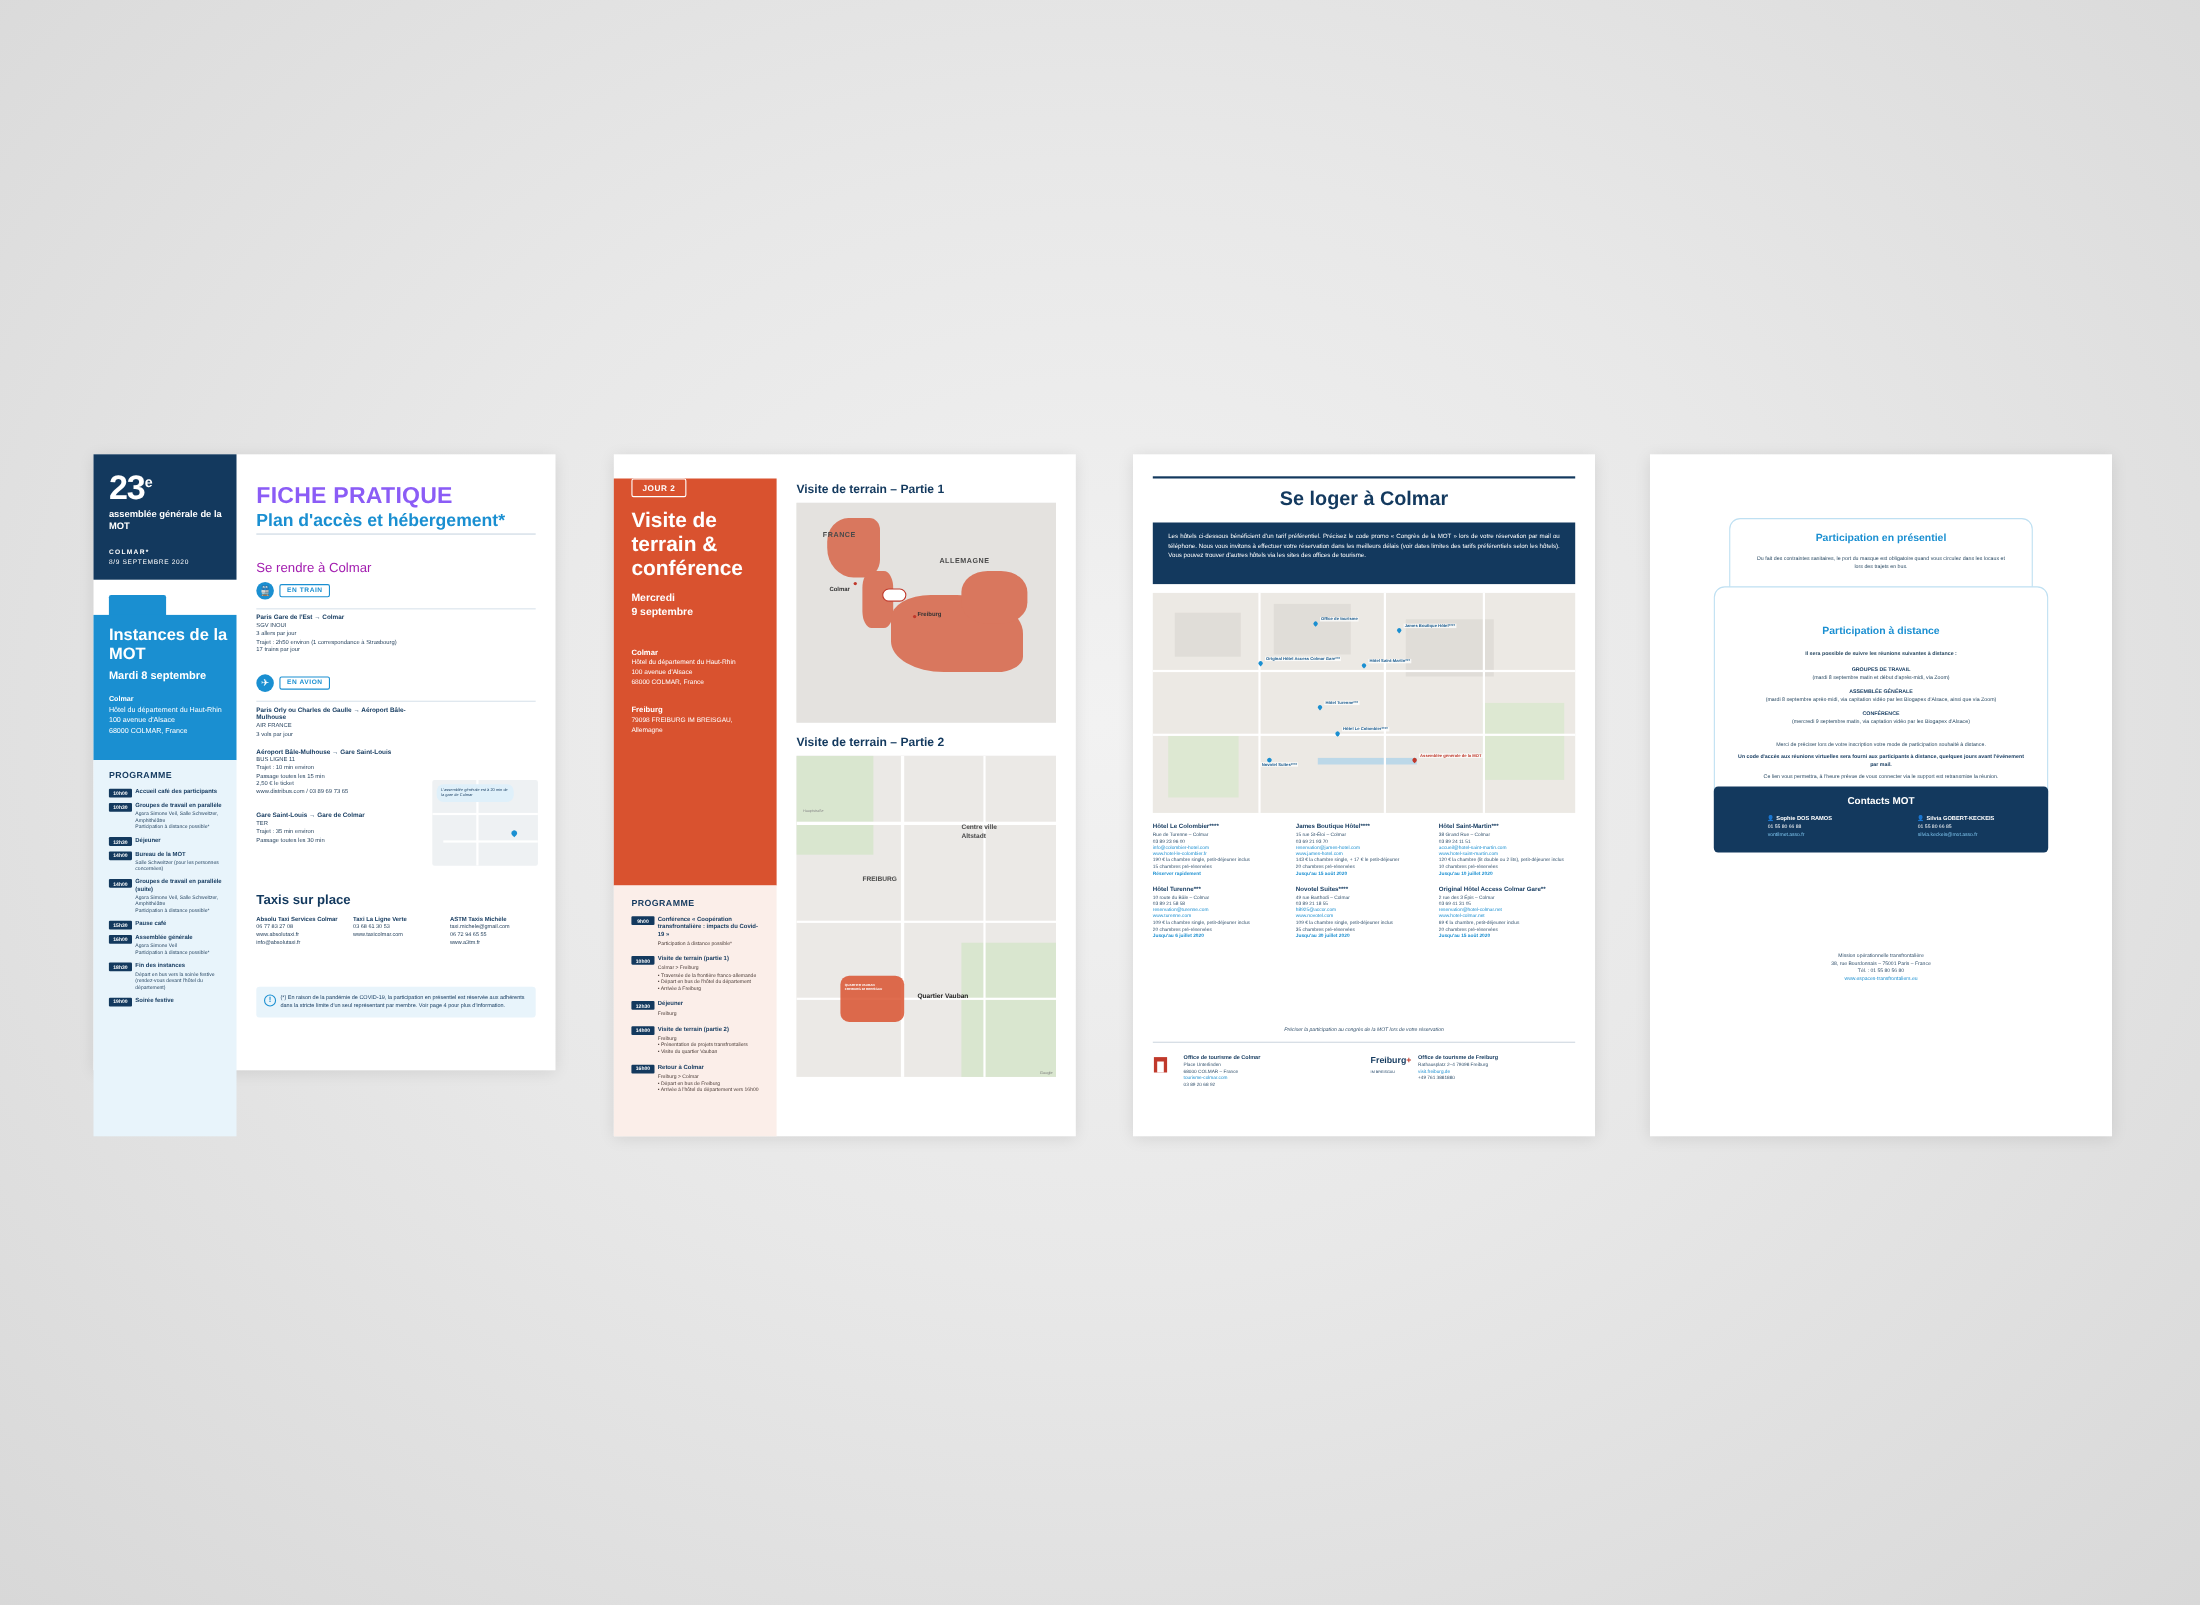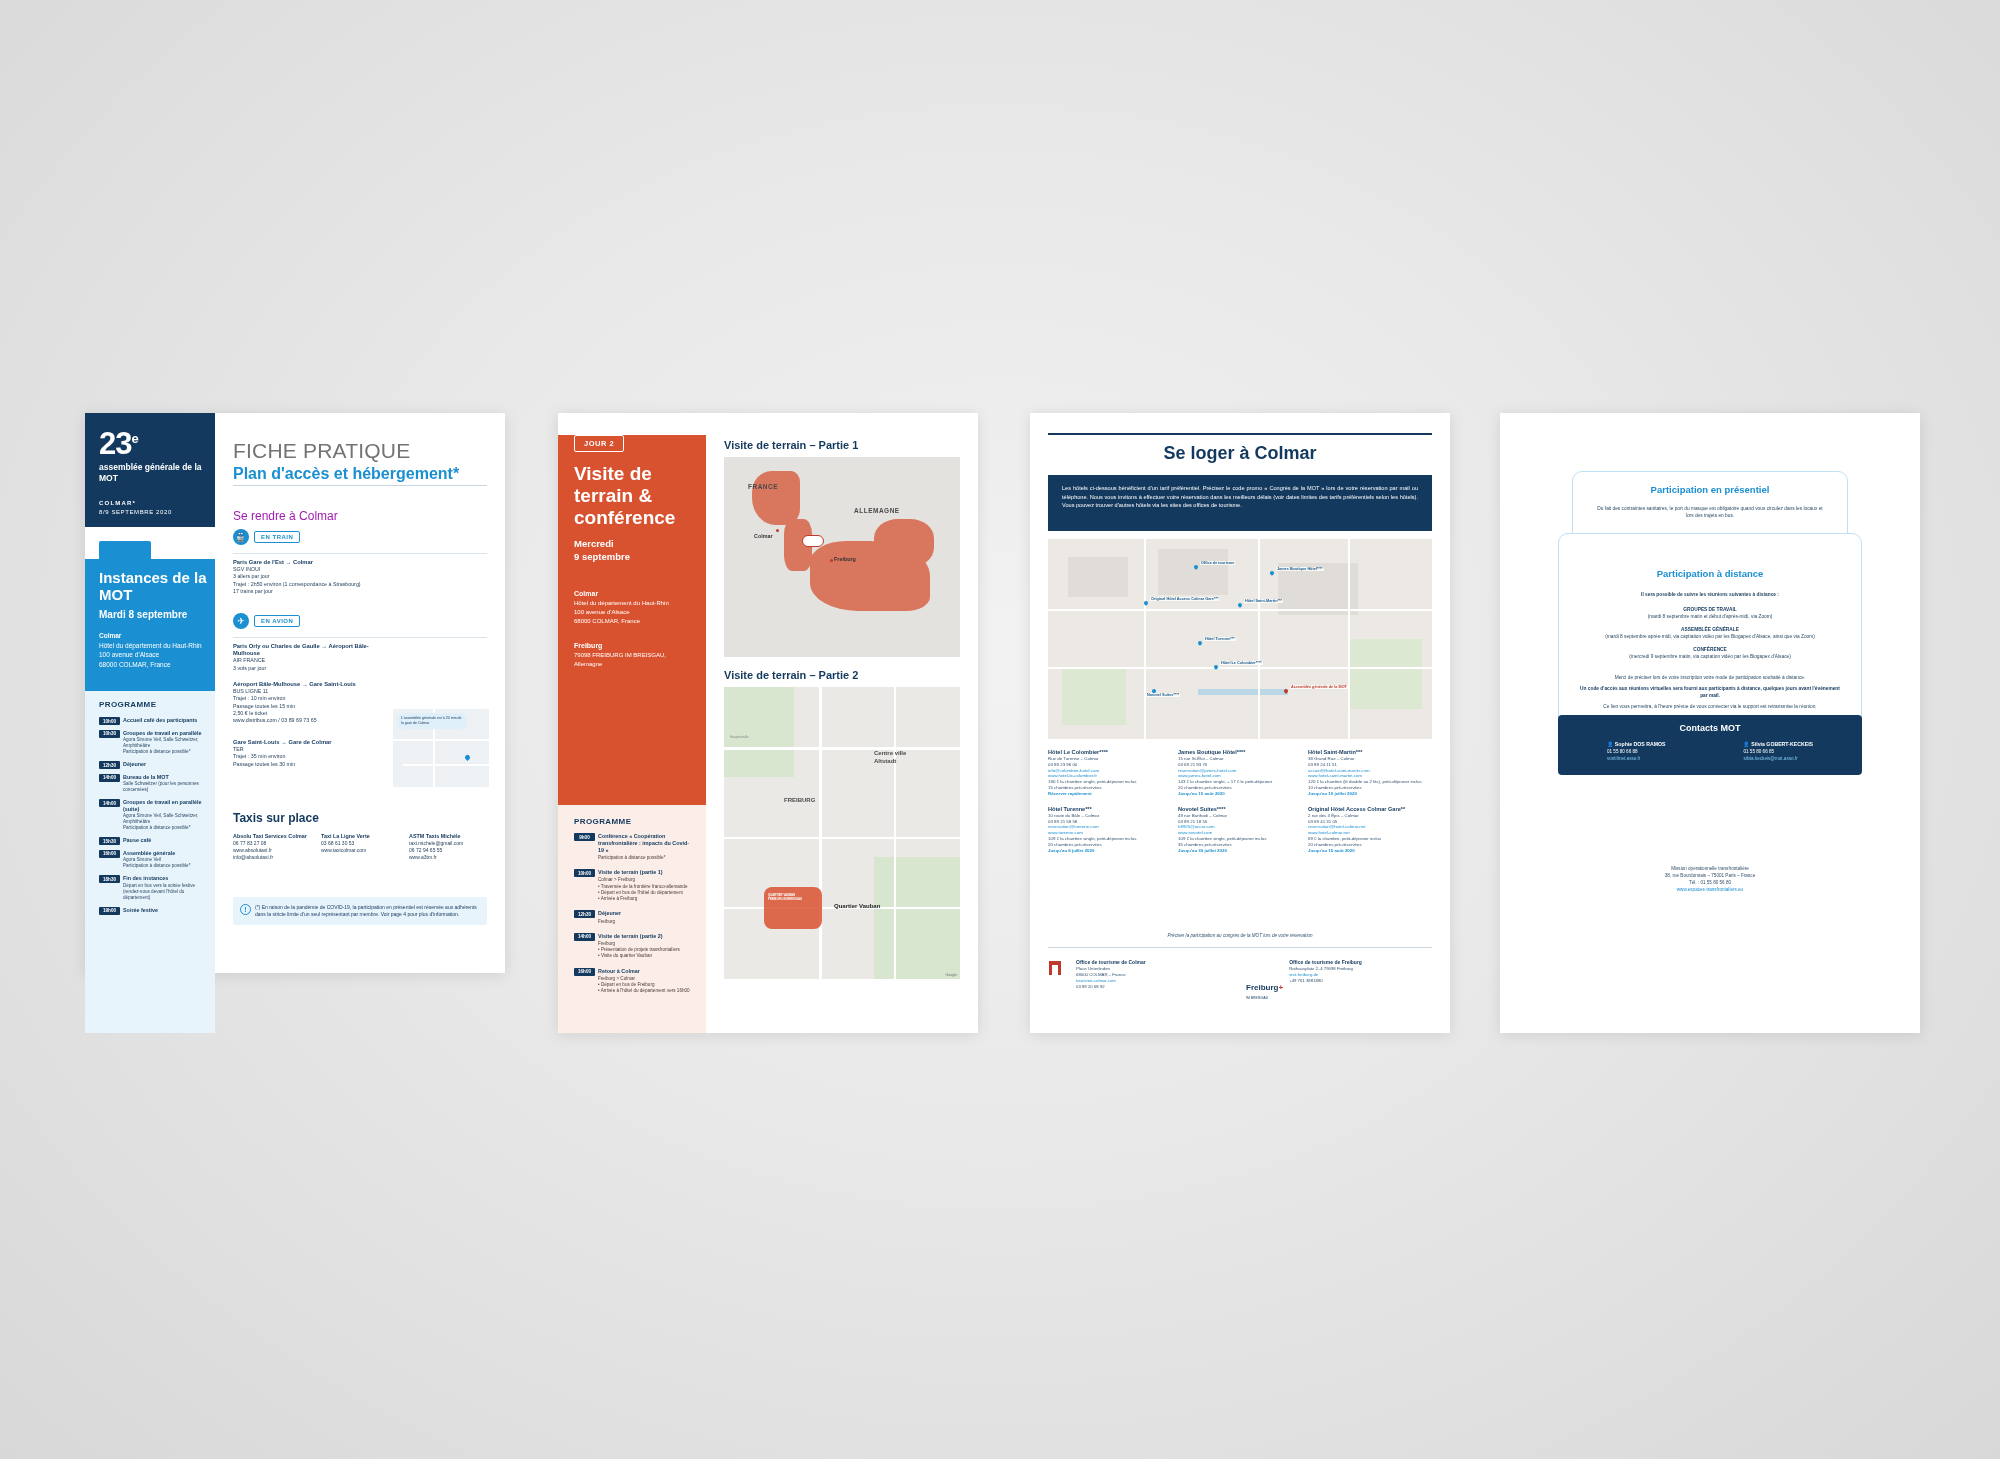--- a/index.html
+++ b/index.html
@@ -41,21 +41,21 @@
   .p1-prog-wrap { position:absolute; left:0; top:278px; width:130px; height:342px; background:#e8f4fb; }
   .p1-prog-title { position:absolute; left:14px; top:9px; font-size:8px; font-weight:bold; color:#13395e; letter-spacing:0.4px; }
   .p1-items { position:absolute; left:14px; top:26px; width:104px; }
   .p1-item { margin-bottom:6px; position:relative; padding-left:24px; }
   .p1-time { position:absolute; left:0; top:0; background:#13395e; color:#fff; font-size:4.6px; font-weight:bold;
              padding:1.5px 2px; border-radius:1px; width:21px; text-align:center; }
   .p1-lbl { font-size:5.4px; font-weight:bold; color:#13395e; line-height:6.5px; }
   .p1-sub { font-size:4.6px; color:#2b4a66; line-height:6px; margin-top:1px; }
 
   #page1 .p1-right { position:absolute; left:130px; top:0; width:290px; height:620px; padding:0; }
-  .p1-fiche { position:absolute; left:18px; top:26px; font-size:21px; font-weight:normal; color:#737373; letter-spacing:0.2px; }
+  .p1-fiche { position:absolute; left:18px; top:26px; font-size:21px; font-weight:bold; color:#8b5cf6; letter-spacing:0.2px; }
   .p1-fiche-sub { position:absolute; left:18px; top:52px; font-size:16px; color:#1a8fd1; font-weight:bold; }
   .p1-rule { position:absolute; left:18px; top:72px; width:254px; height:1px; background:#c9d6e2; }
   .p1-serendre { position:absolute; left:18px; top:96px; font-size:12px; font-weight:normal; color:#a21caf; }
   .p1-mode { position:absolute; left:18px; display:flex; align-items:center; gap:5px; }
   .p1-mode .ico { width:16px; height:16px; border-radius:50%; background:#1a8fd1; color:#fff; font-size:9px;
                   display:flex; align-items:center; justify-content:center; }
   .p1-mode .tag { border:1px solid #1a8fd1; color:#1a8fd1; font-size:6px; font-weight:bold; padding:2px 6px; border-radius:2px; letter-spacing:0.5px;}
   .p1-line { position:absolute; left:18px; width:254px; height:1px; background:#d9e3ec; }
   .p1-block { position:absolute; left:18px; font-size:5.3px; color:#1f3c58; line-height:7.2px; width:150px; }
   .p1-block b { font-size:5.8px; color:#13395e; }
@@ -130,21 +130,21 @@
   .p3-hlink { font-size:4.4px; color:#1a8fd1; line-height:5.8px; }
   .p3-hnote { font-size:4.4px; color:#1a8fd1; font-weight:bold; line-height:6px; }
   .p3-foot-note { position:absolute; left:0; top:520px; width:420px; text-align:center; font-size:4.6px;
                   font-style:italic; color:#33516c; }
   .p3-rule2 { position:absolute; left:18px; top:534px; width:384px; height:1px; background:#cfd8e0; }
   .p3-offices { position:absolute; left:18px; top:546px; width:384px; display:flex; gap:12px; align-items:flex-start; }
   .p3-off { font-size:4.3px; color:#33516c; line-height:6px; }
   .p3-off .ot { font-weight:bold; color:#13395e; font-size:5px; }
   .p3-off .lnk { color:#1a8fd1; }
   .logo-colmar { width:22px; height:24px; }
-  .logo-frb { font-size:8px; font-weight:bold; color:#13395e;margin-top:24px; }
+  .logo-frb { font-size:8px; font-weight:bold; color:#13395e; }
 
   
   .p4-card1 { position:absolute; left:72px; top:58px; width:276px; height:78px; background:#fff;
               border:1px solid #bfe0f2; border-radius:10px; }
   .p4-card2 { position:absolute; left:58px; top:120px; width:304px; height:200px; background:#fff;
               border:1px solid #bfe0f2; border-radius:10px; }
   .p4-c-title { text-align:center; font-size:9.5px; font-weight:bold; color:#1a8fd1; }
   .p4-c-txt { font-size:4.8px; color:#2a4a63; line-height:7px; text-align:center; }
   .p4-contacts { position:absolute; left:58px; top:302px; width:304px; height:60px; background:#13395e;
                  border-radius:4px; color:#fff; }

